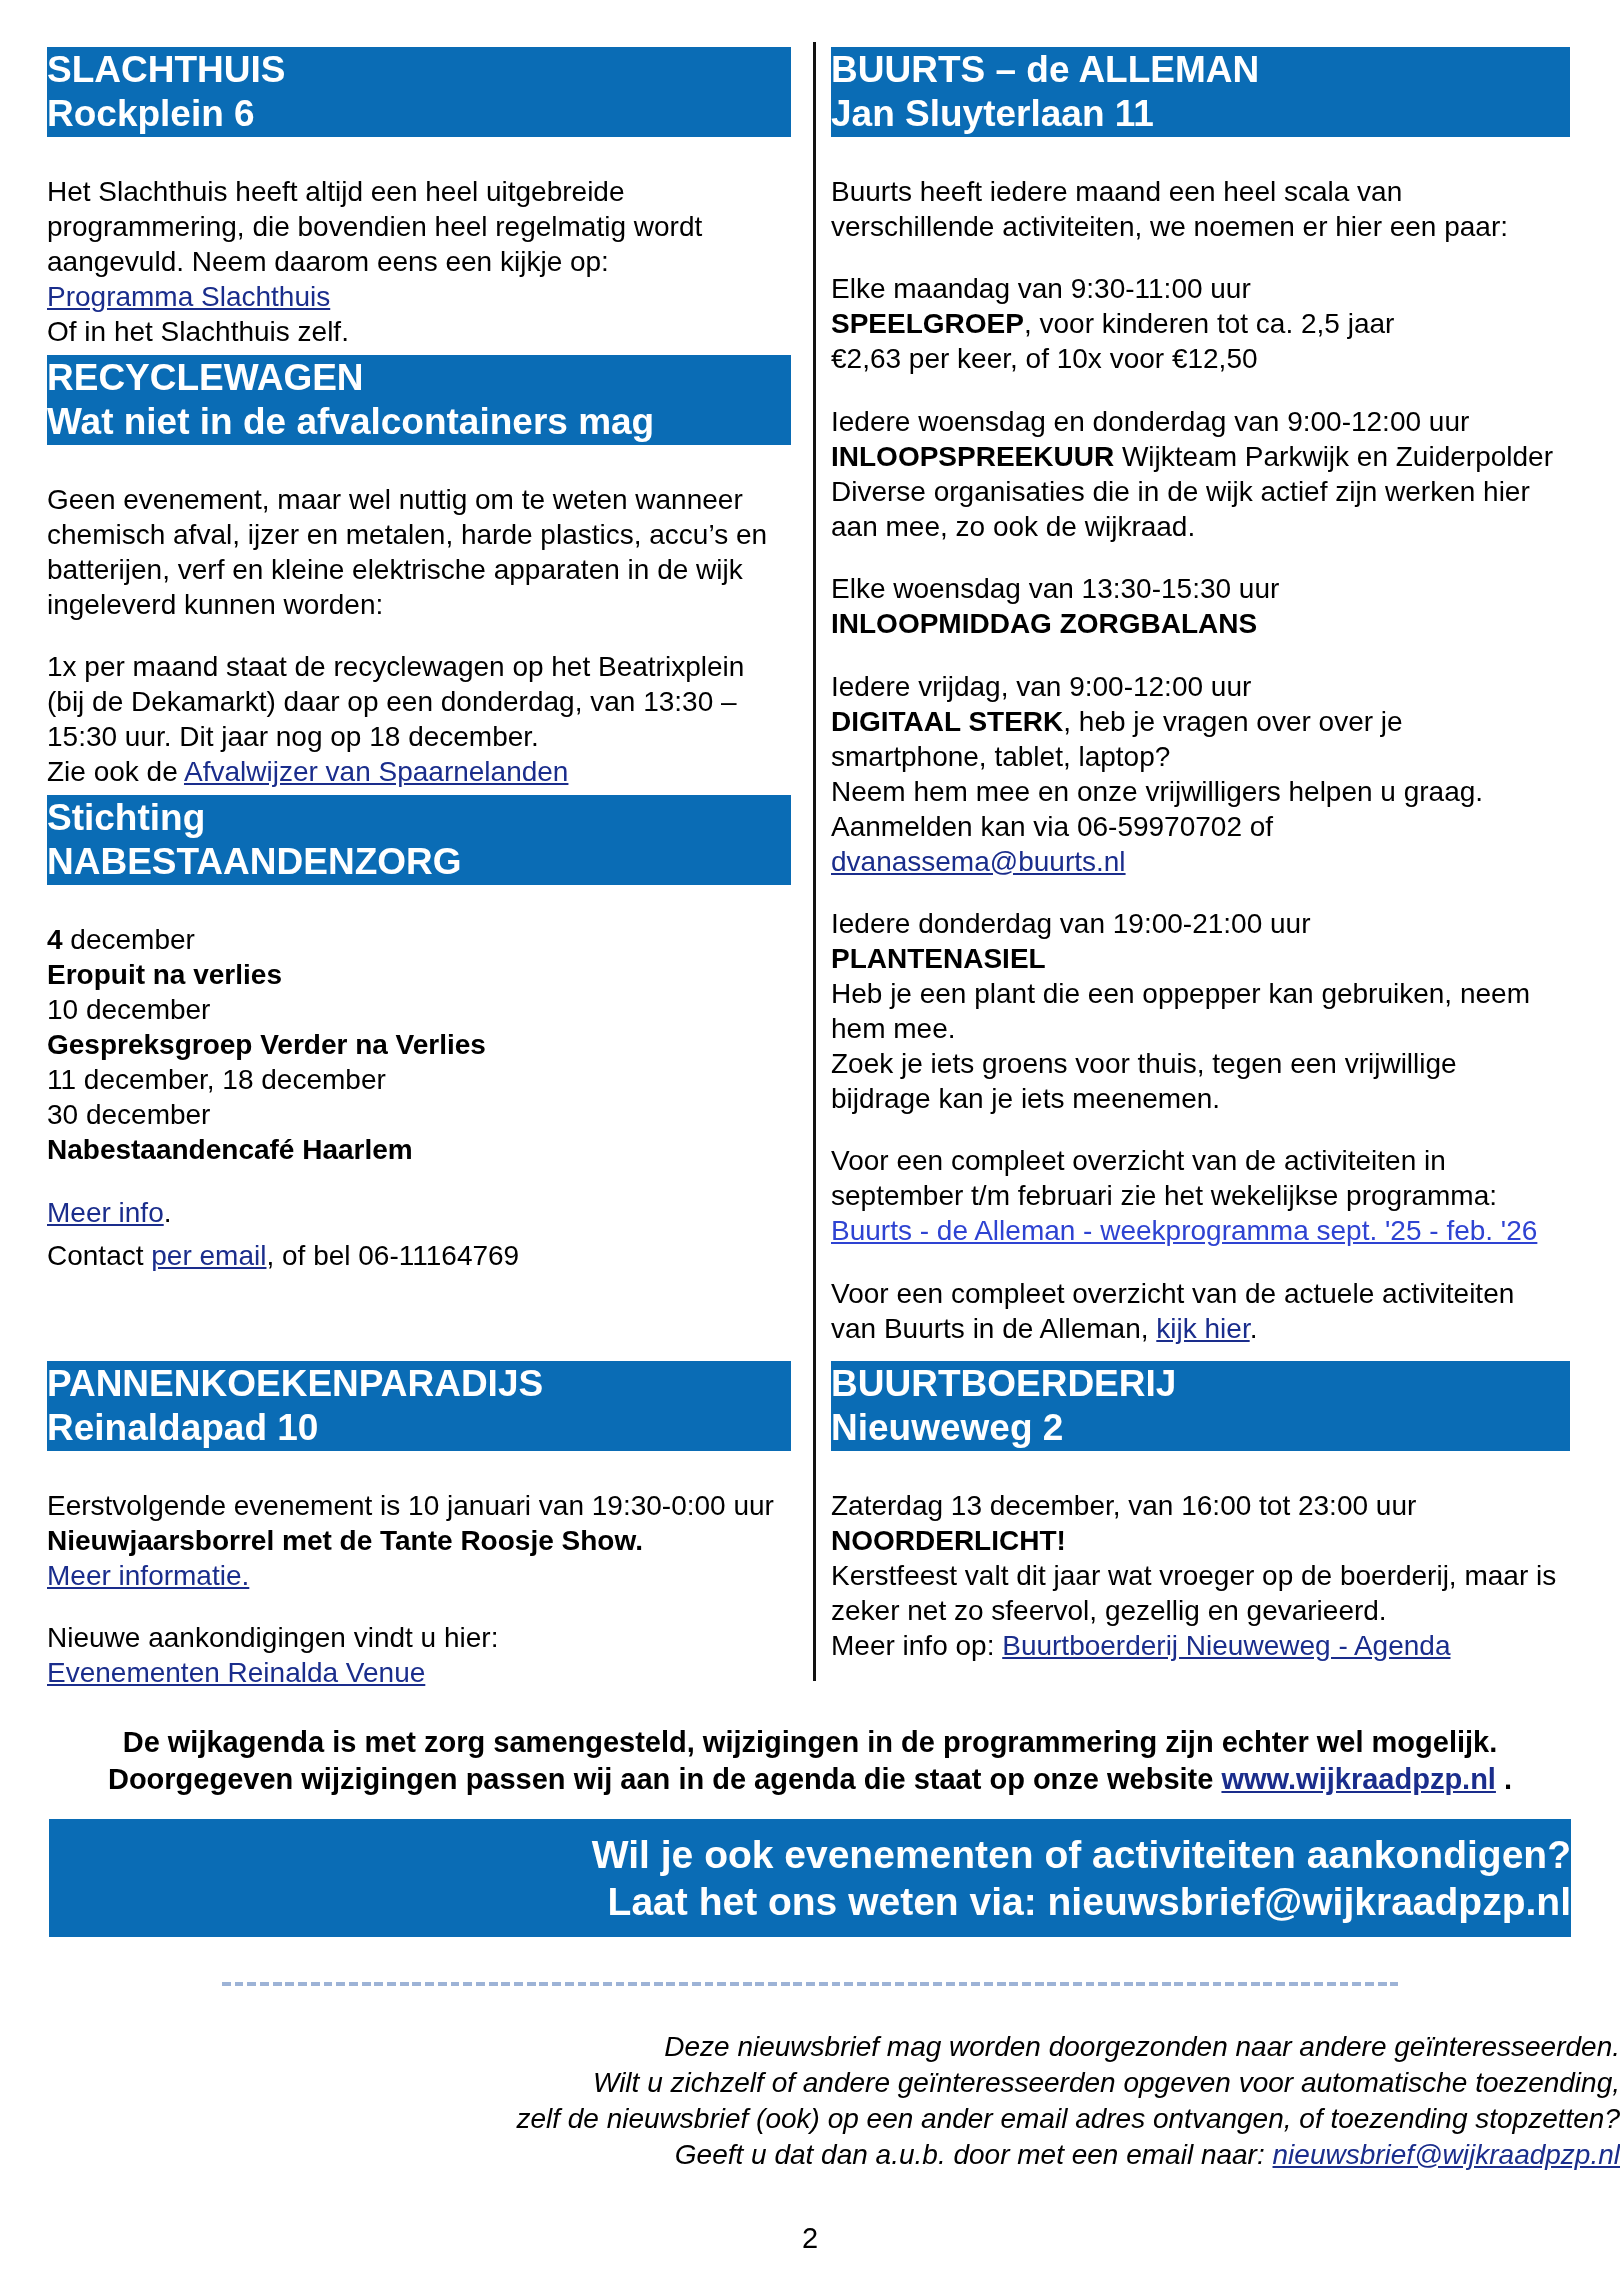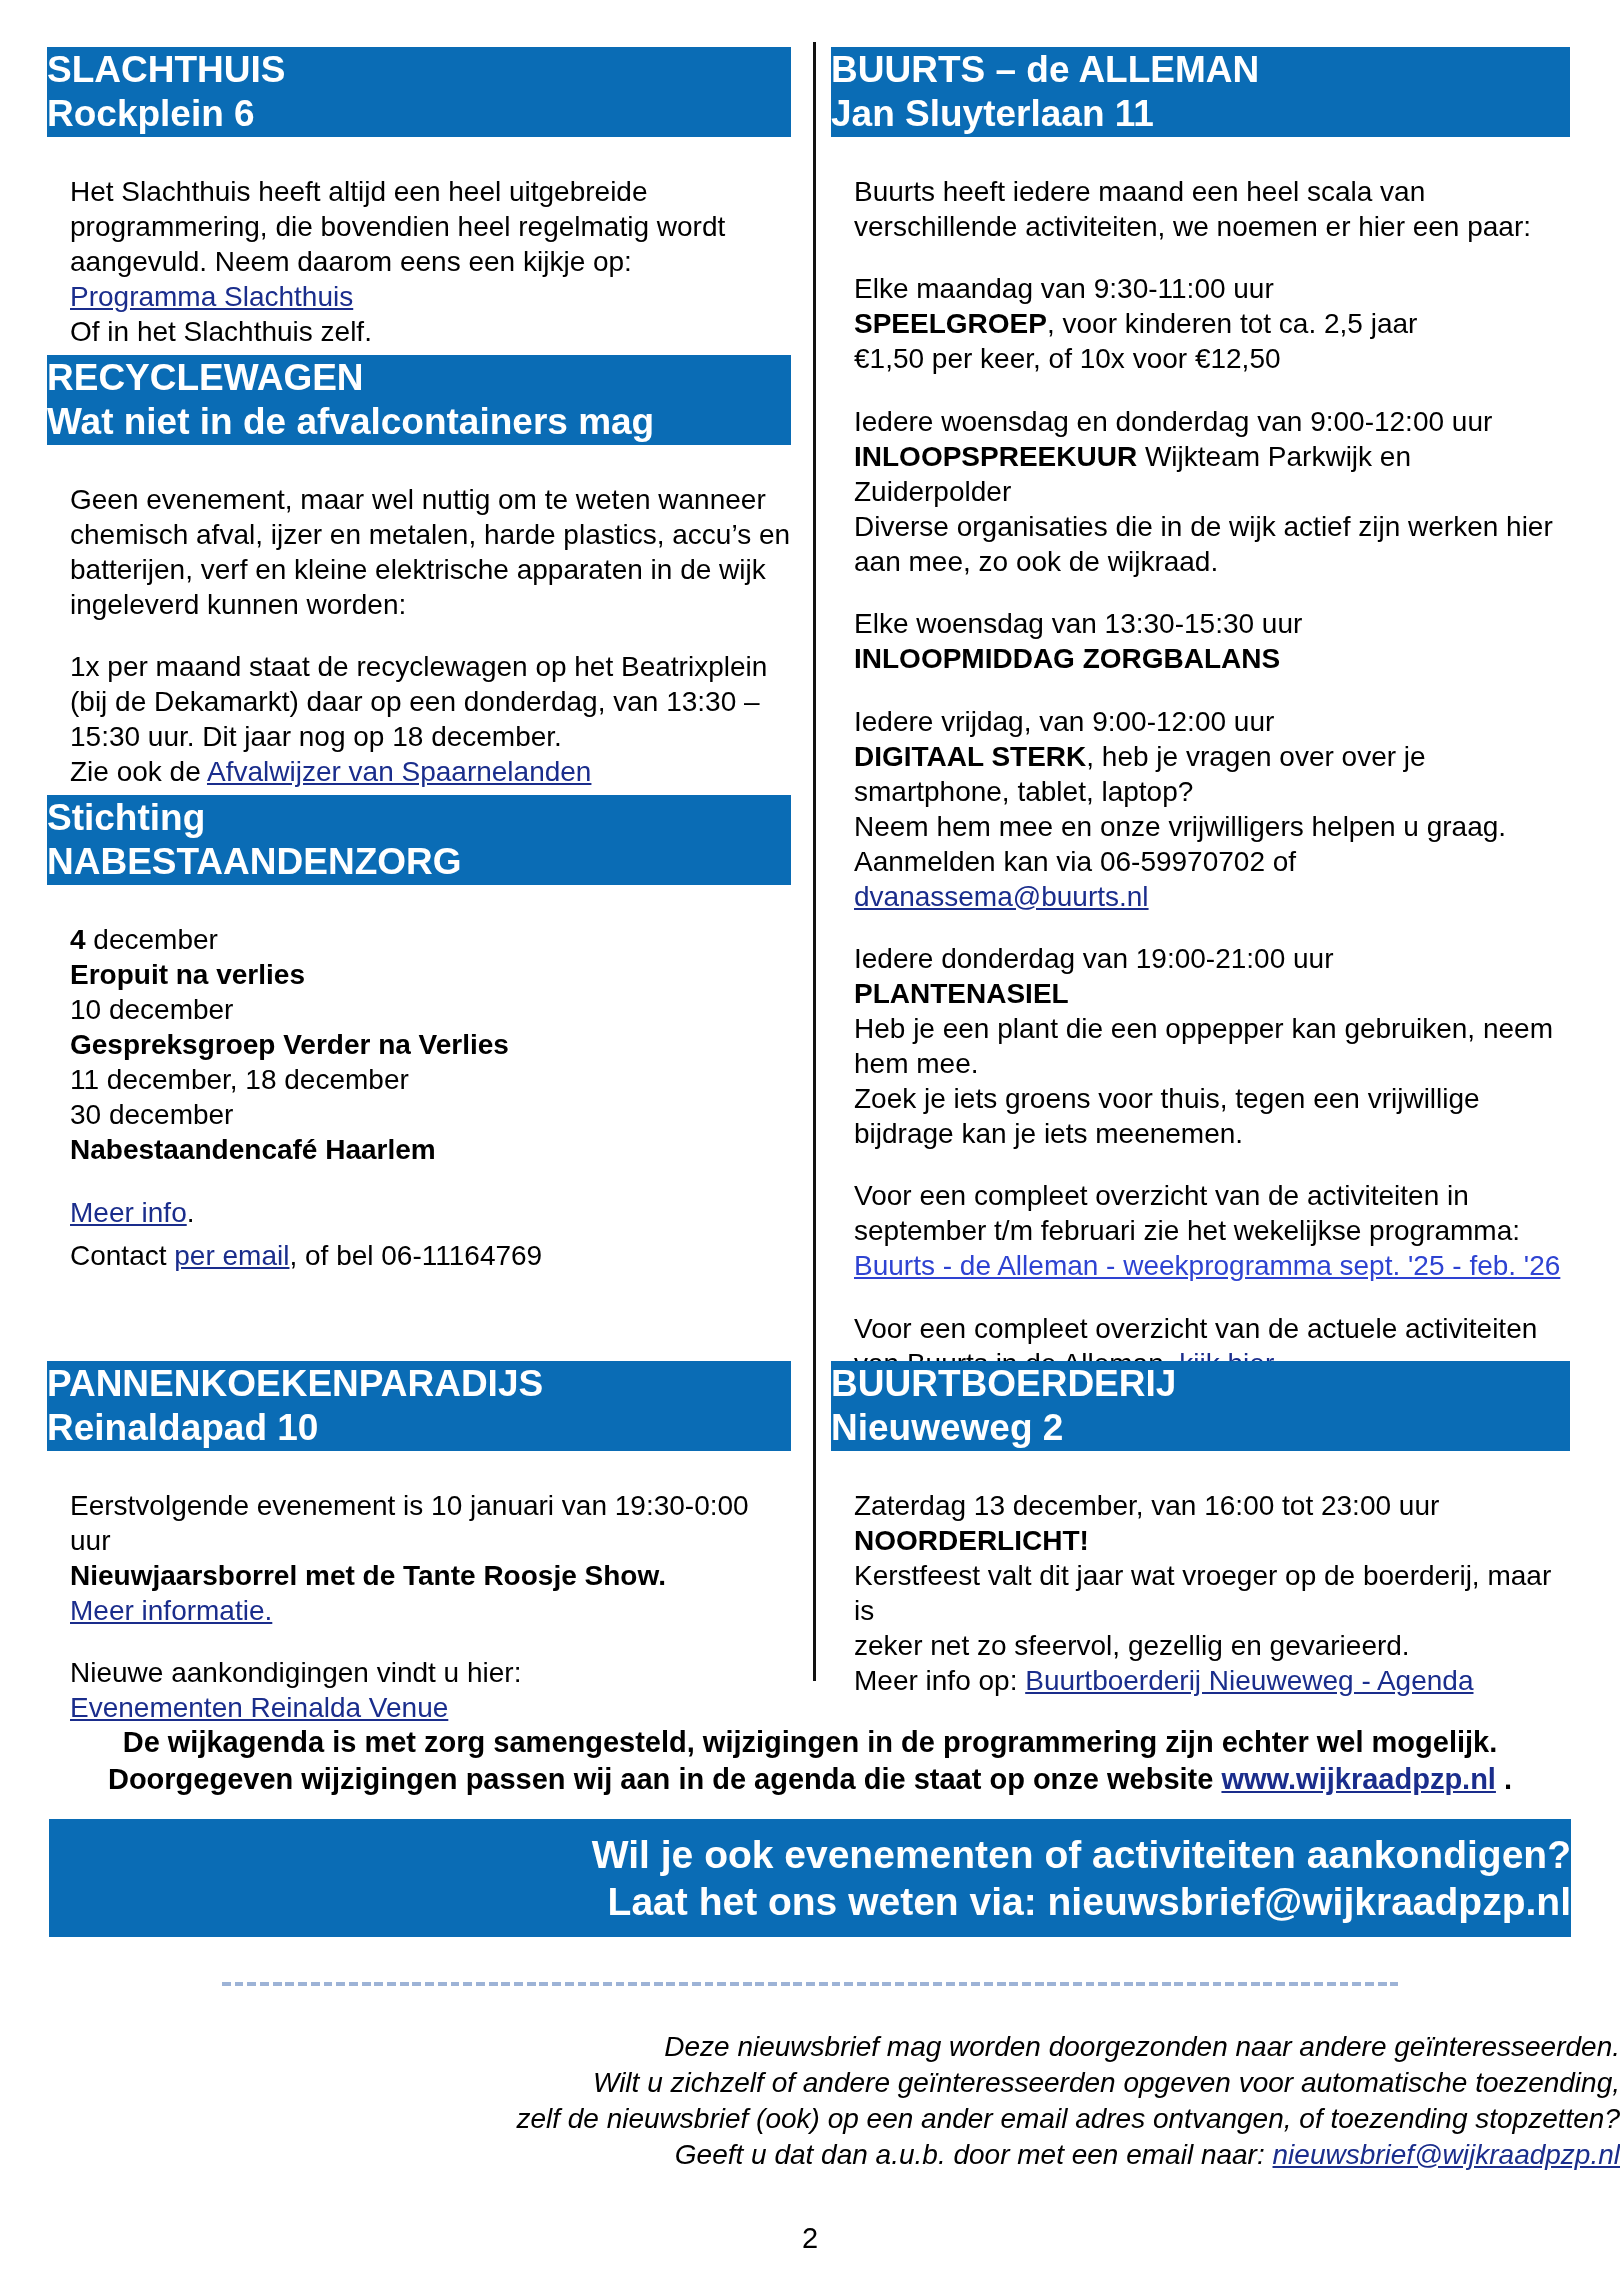--- a/index.html
+++ b/index.html
@@ -10,21 +10,21 @@
   }
   .cols{position:relative;height:1706px;}
   .col-left{position:absolute;left:47px;top:47px;width:744px;}
   .col-right{position:absolute;left:831px;top:47px;width:739px;}
   .vdivider{position:absolute;left:813px;top:42px;width:2.9px;height:1639px;background:#111;}
   .bar{
     background:#0a6cb5;color:#ffffff;font-weight:bold;font-size:37px;
     line-height:44px;text-align:left;padding:1px 0;
   }
   .txt{font-size:28px;line-height:35px;}
-  .mt38{margin-top:37px;margin-left:23px;}
+  .mt38{margin-top:37px;}
   .mt8{margin-top:6px;}
   .gap{height:27.4px;}
   .gap8{height:7.8px;}
   .b{font-weight:bold;}
   .lnk{color:#1a2d8c;text-decoration:underline;cursor:pointer;}
   .lnk-bright{color:#2e43d2;text-decoration:underline;cursor:pointer;}
   .abs-wrap{position:absolute;top:1361px;}
   .abs-left{left:47px;width:744px;}
   .abs-right{left:831px;width:739px;}
   .notice{
@@ -103,21 +103,21 @@
     <div class="bar">
       <div>BUURTS – de ALLEMAN</div>
       <div>Jan Sluyterlaan 11</div>
     </div>
     <div class="txt mt38">
       <div>Buurts heeft iedere maand een heel scala van</div>
       <div>verschillende activiteiten, we noemen er hier een paar:</div>
       <div class="gap"></div>
       <div>Elke maandag van 9:30-11:00 uur</div>
       <div><span class="b">SPEELGROEP</span><span>, voor kinderen tot ca. 2,5 jaar</span></div>
-      <div>€1,50 per keer, of 10x voor €12,50</div>
+      <div>€2,63 per keer, of 10x voor €12,50</div>
       <div class="gap"></div>
       <div>Iedere woensdag en donderdag van 9:00-12:00 uur</div>
       <div><span class="b">INLOOPSPREEKUUR</span><span> Wijkteam Parkwijk en Zuiderpolder</span></div>
       <div>Diverse organisaties die in de wijk actief zijn werken hier</div>
       <div>aan mee, zo ook de wijkraad.</div>
       <div class="gap"></div>
       <div>Elke woensdag van 13:30-15:30 uur</div>
       <div class="b">INLOOPMIDDAG ZORGBALANS</div>
       <div class="gap"></div>
       <div>Iedere vrijdag, van 9:00-12:00 uur</div>

